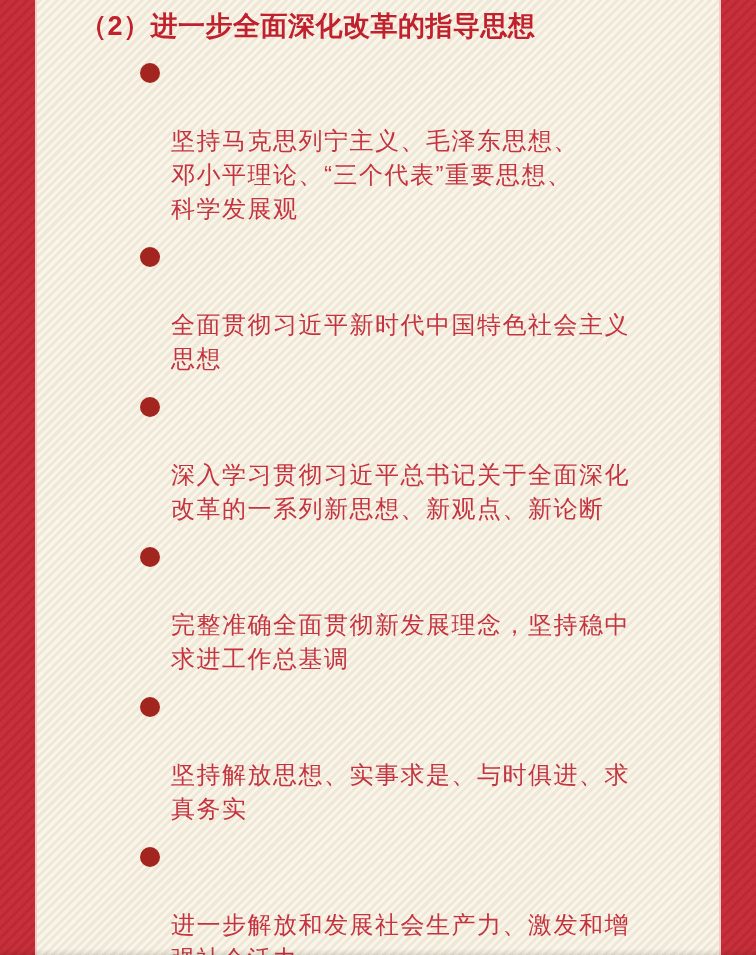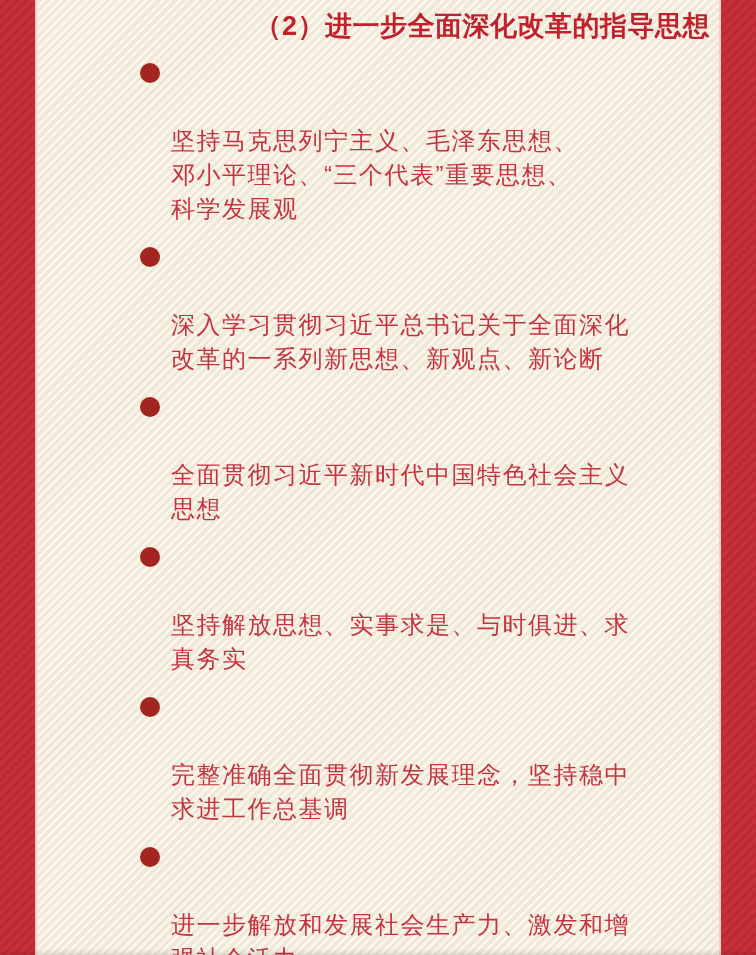--- a/index.html
+++ b/index.html
@@ -52,21 +52,20 @@
     padding-top: 8px;
   }
 
   .heading {
     margin: 0 46px 0 80px;
     font-size: 27px;
     font-weight: bold;
     line-height: 36px;
     letter-spacing: 0.5px;
     color: var(--heading-text, #c0212d);
-    text-align: right;
   }
 
   .points {
     list-style: none;
     margin: 12px 0 0 0;
     padding: 0;
   }
 
   .point {
     position: relative;
@@ -103,37 +102,37 @@
 
     <ul class="points">
       <li class="point">
         <span class="dot"></span>
         <span>坚持马克思列宁主义、毛泽东思想、
 邓小平理论、“三个代表”重要思想、
 科学发展观</span>
       </li>
       <li class="point">
         <span class="dot"></span>
+        <span>全面贯彻习近平新时代中国特色社会主义
+思想</span>
+      </li>
+      <li class="point">
+        <span class="dot"></span>
         <span>深入学习贯彻习近平总书记关于全面深化
 改革的一系列新思想、新观点、新论断</span>
       </li>
       <li class="point">
         <span class="dot"></span>
-        <span>全面贯彻习近平新时代中国特色社会主义
-思想</span>
+        <span>完整准确全面贯彻新发展理念，坚持稳中
+求进工作总基调</span>
       </li>
       <li class="point">
         <span class="dot"></span>
         <span>坚持解放思想、实事求是、与时俱进、求
 真务实</span>
-      </li>
-      <li class="point">
-        <span class="dot"></span>
-        <span>完整准确全面贯彻新发展理念，坚持稳中
-求进工作总基调</span>
       </li>
       <li class="point">
         <span class="dot"></span>
         <span>进一步解放和发展社会生产力、激发和增
 强社会活力</span>
       </li>
 
     </ul>
 
   </div>

